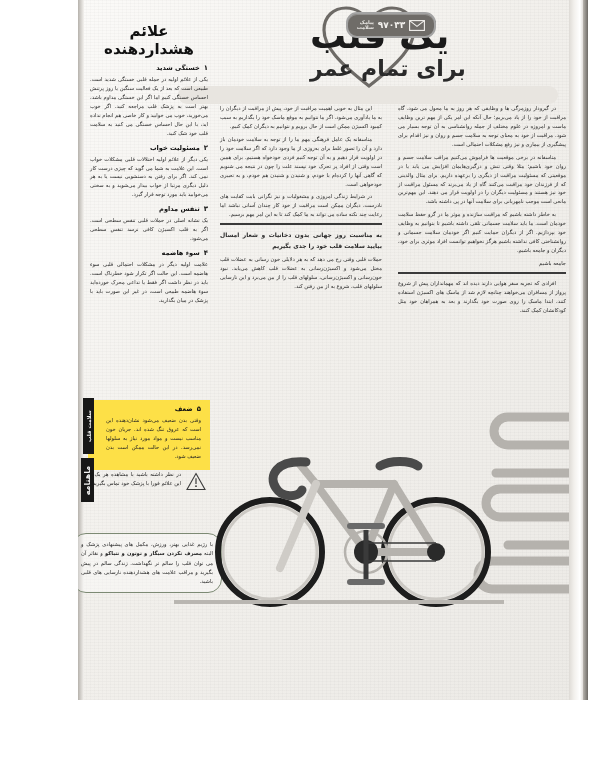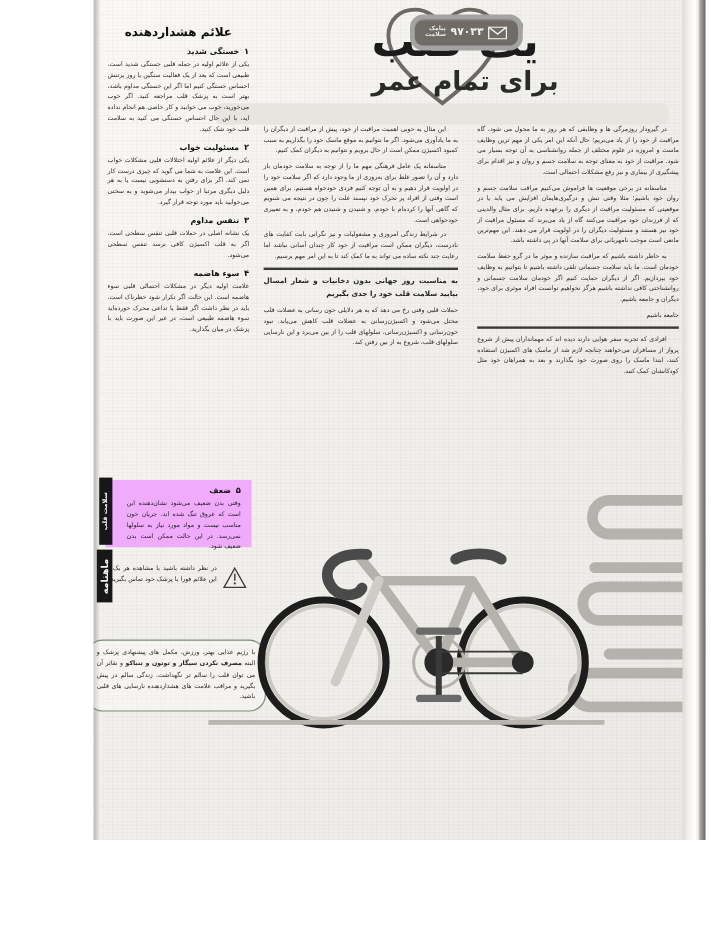--- a/index.html
+++ b/index.html
@@ -57,21 +57,21 @@
     font-size:36px; font-weight:bold; color:#1b1b1b; letter-spacing:-1px;
     line-height:1.0; text-align:left; margin:0; white-space:nowrap;
   }
   .sub-title{
     font-size:22px; font-weight:bold; color:#2a2a2a; margin:2px 0 0 0;
     text-align:left; white-space:nowrap;
   }
   .badge{
     position:absolute; right:152px; top:12px;
     width:86px;height:22px;border-radius:11px;
-    background:#6f6c68; border:4px solid #a3a3a3;
+    background:#6f6c68; border:2px solid #a3a3a3;
     display:flex;align-items:center;justify-content:center;gap:4px;
     color:#f3f1ee; font-size:9px; font-weight:bold;
     box-shadow:inset 0 1px 0 rgba(255,255,255,.25);
   }
   .badge .env{display:block;width:16px;height:11px;}
   .badge .num{letter-spacing:.5px;}
   .badge .tiny{font-size:5px;line-height:1.05;text-align:right;opacity:.95;}
 
   
   .col{
@@ -90,21 +90,21 @@
   .bold-lead{font-weight:bold;}
 
   
   #colA{ right:22px; top:104px; width:168px;}
   
   #colB{ right:206px; top:104px; width:162px;}
   
   #colC{ right:380px; top:22px; width:118px;}
 
   .sec-title{
-    font-size:10px;font-weight:bold;color:#111;text-align:center;
+    font-size:15px;font-weight:bold;color:#111;text-align:center;
     margin:0 0 6px 0; letter-spacing:0px;
   }
 
   
   .callout{
     position:absolute; right:382px; top:470px; width:118px;
     direction:rtl; display:flex; gap:5px; align-items:flex-start;
   }
   .tri{
     flex:0 0 auto; width:20px;height:19px; margin-top:2px;
@@ -116,22 +116,22 @@
     position:absolute; right:366px; top:533px; width:132px;
     border:1.6px solid #7d8a74; border-radius:14px;
     padding:6px 8px; background:rgba(255,255,255,.35);
     direction:rtl;
   }
   .tipbox p{font-size:5.2px;line-height:1.78;margin:0;text-align:justify;color:#1f1f1f;}
   .tipbox b{font-weight:bold;}
 
   
   .greyband{
-    position:absolute; right:378px; top:400px; width:122px; height:56px;
-    background:#f0abfc;
+    position:absolute; right:378px; top:400px; width:122px; height:70px;
+    background:#fde047;
   }
   .greyband .inner{
     position:absolute; inset:0; padding:5px 9px 5px 18px; direction:rtl;
   }
   .greyband p{font-size:5.2px;line-height:1.74;margin:0;text-align:justify;color:#222;}
 
   
   .vtab{
     position:absolute; background:#171717; color:#f2f2f2;
     display:flex;align-items:center;justify-content:center;

